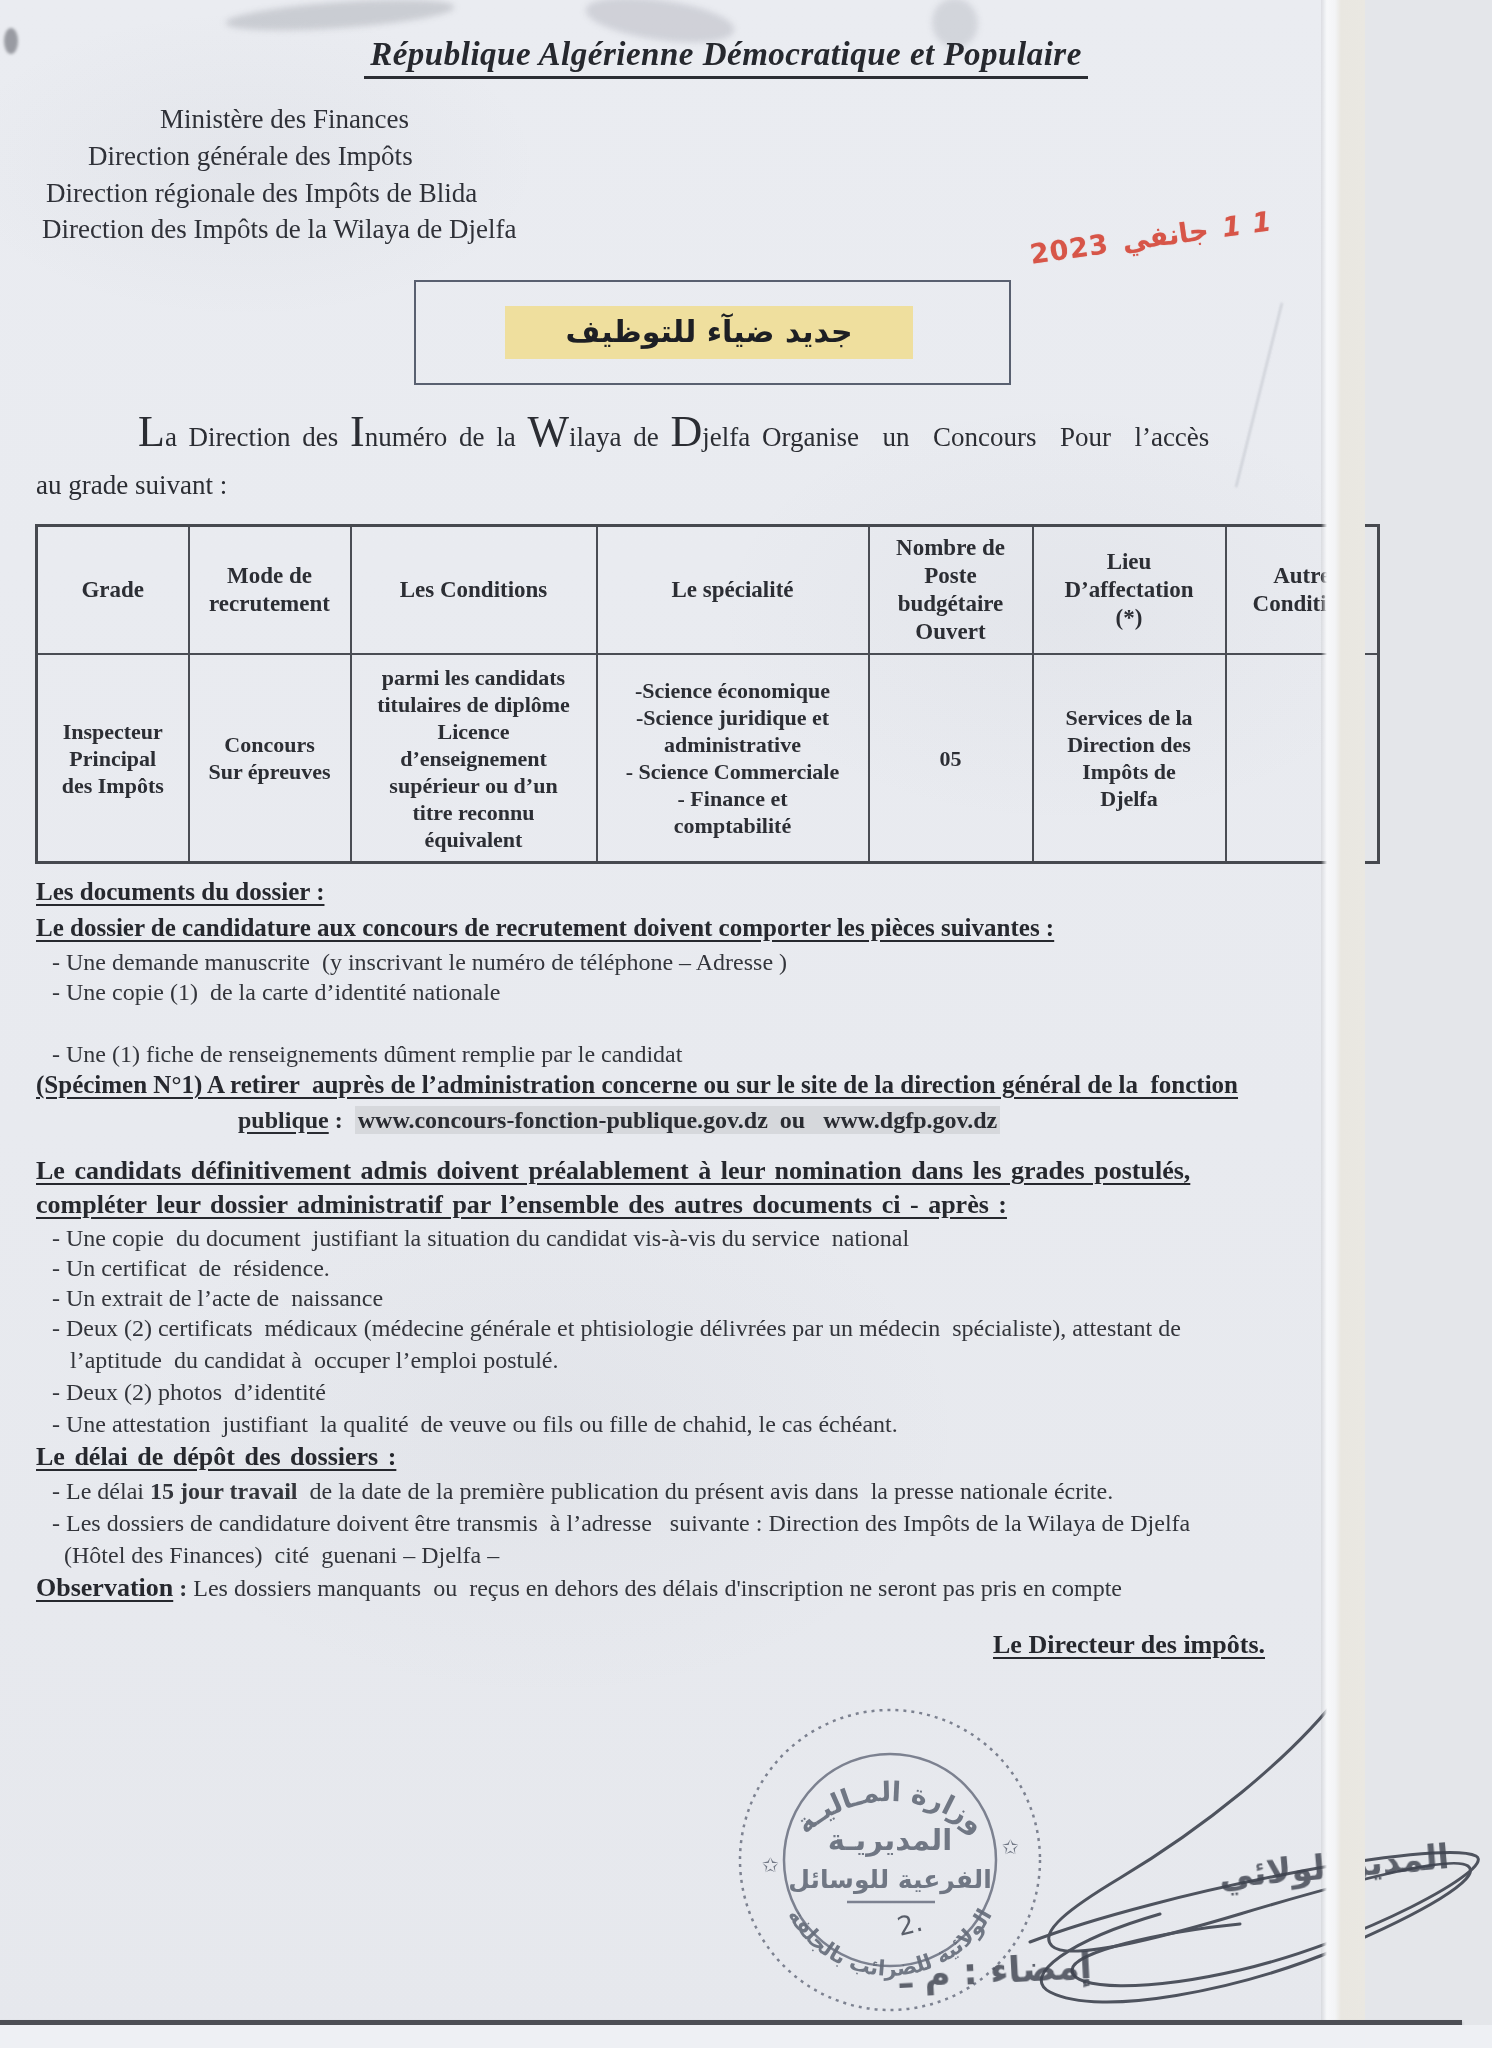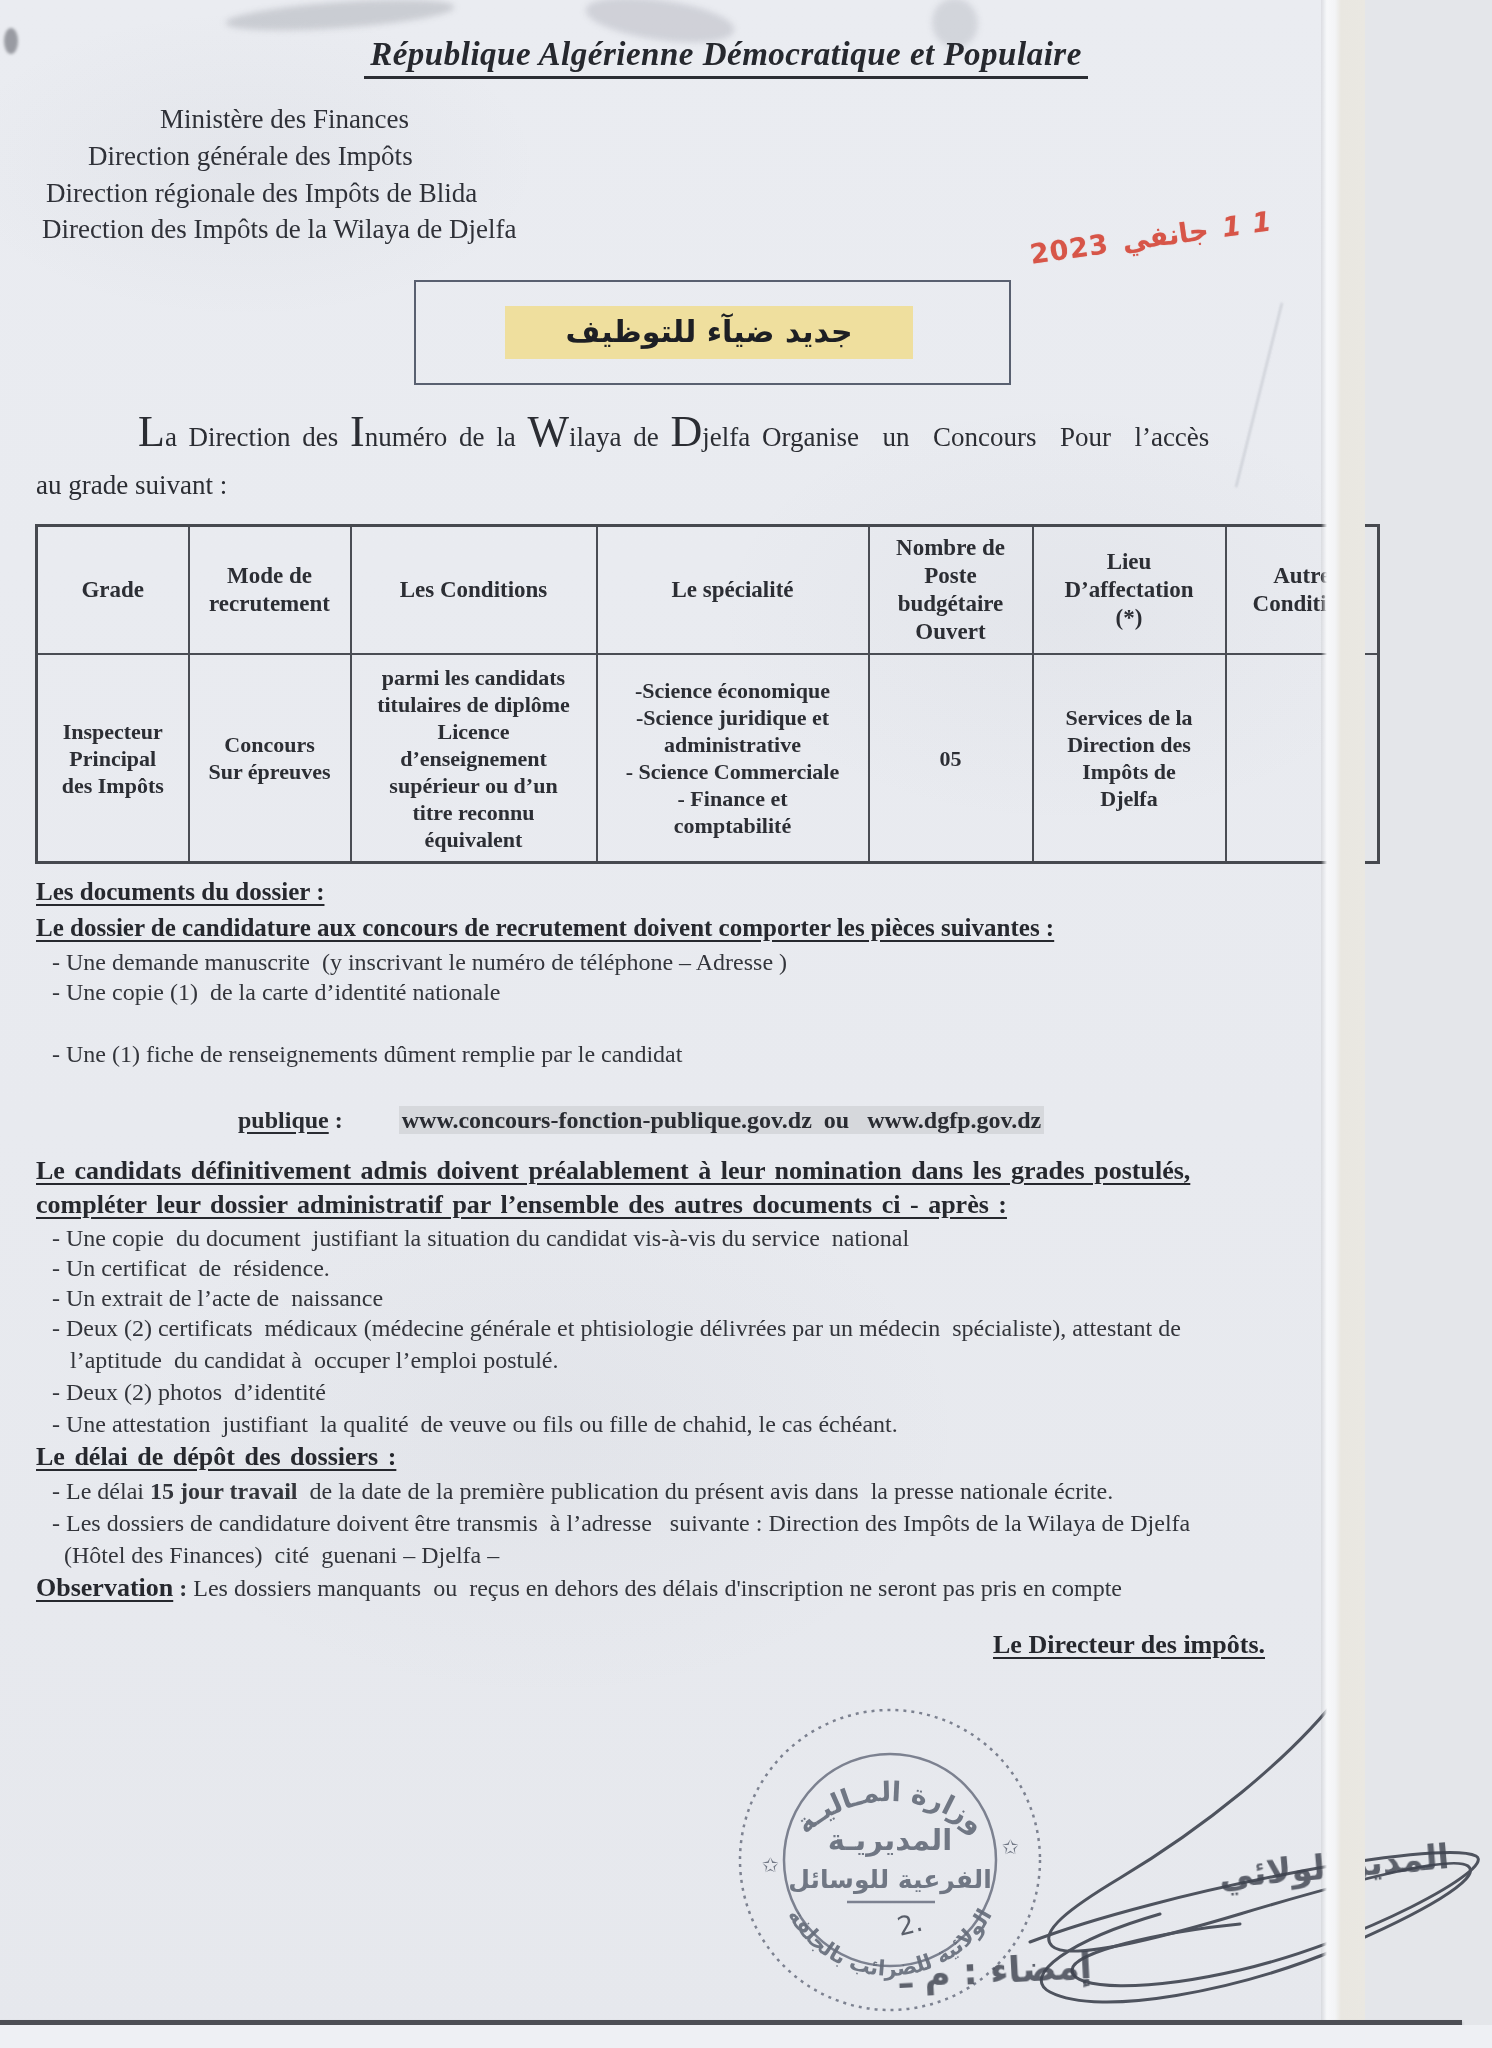--- a/index.html
+++ b/index.html
@@ -58,21 +58,21 @@
   table.grid th,table.grid td{border:2px solid #4a4d54;vertical-align:middle;text-align:center;
      font-family:"Liberation Serif",serif;font-weight:bold;color:#2c2e34;white-space:pre-line;padding:2px;}
   table.grid th{height:122px;font-size:23px;line-height:28px;}
   table.grid td{height:202px;font-size:22px;line-height:27px;}
   td.cell-spec{text-align:left;padding-left:8px;}
 
   .item{left:52px;}
   .cont{left:70px;}
   .h25{font-size:25px;}
   .h26{font-size:26px;word-spacing:3px;}
-  .hl-gray{background:#d6d8dc;padding:1px 3px;margin-left:44px;}
+  .hl-gray{background:#d6d8dc;padding:1px 3px;}
   .publique-line{left:238px;font-weight:bold;color:#2a2c32;}
   .directeur{top:1630px;right:100px;position:absolute;font-weight:bold;font-size:26px;color:#26282e;}
 
   svg text{font-family:"DejaVu Sans",sans-serif;}
   .sig-svg{position:absolute;left:600px;top:1640px;width:900px;height:400px;}
 </style>
 </head>
 <body>
 
 <div class="page">
@@ -157,20 +157,21 @@
       <td></td>
     </tr>
   </tbody>
     </table>
 
   <div class="abs line hline u h25" style="left:36px;top:878px;">Les documents du dossier :</div>
   <div class="abs line hline u h25" style="left:36px;top:914px;">Le dossier de candidature aux concours de recrutement doivent comporter les pièces suivantes :</div>
   <div class="abs line item" style="top:948px;">- Une demande manuscrite  (y inscrivant le numéro de téléphone – Adresse )</div>
   <div class="abs line item" style="top:978px;">- Une copie (1)  de la carte d’identité nationale</div>
   <div class="abs line item" style="top:1040px;">- Une (1) fiche de renseignements dûment remplie par le candidat</div>
+  <div class="abs line hline u h25" style="left:36px;top:1071px;">(Spécimen N°1) A retirer  auprès de l’administration concerne ou sur le site de la direction général de la  fonction</div>
   <div class="abs line publique-line" style="top:1106px;"><span class="u">publique</span><span> :  </span><span class="hl-gray"><span>www.concours-fonction-publique.gov.dz</span><span>  ou   </span><span>www.dgfp.gov.dz</span></span></div>
 
   <div class="abs line hline u h26" style="left:36px;top:1157px;">Le candidats définitivement admis doivent préalablement à leur nomination dans les grades postulés,</div>
   <div class="abs line hline u h26" style="left:36px;top:1191px;">compléter leur dossier administratif par l’ensemble des autres documents ci - après :</div>
   <div class="abs line item" style="top:1224px;">- Une copie  du document  justifiant la situation du candidat vis-à-vis du service  national</div>
   <div class="abs line item" style="top:1254px;">- Un certificat  de  résidence.</div>
   <div class="abs line item" style="top:1284px;">- Un extrait de l’acte de  naissance</div>
   <div class="abs line item" style="top:1314px;">- Deux (2) certificats  médicaux (médecine générale et phtisiologie délivrées par un médecin  spécialiste), attestant de</div>
   <div class="abs line cont" style="top:1346px;">l’aptitude  du candidat à  occuper l’emploi postulé.</div>
   <div class="abs line item" style="top:1378px;">- Deux (2) photos  d’identité</div>

